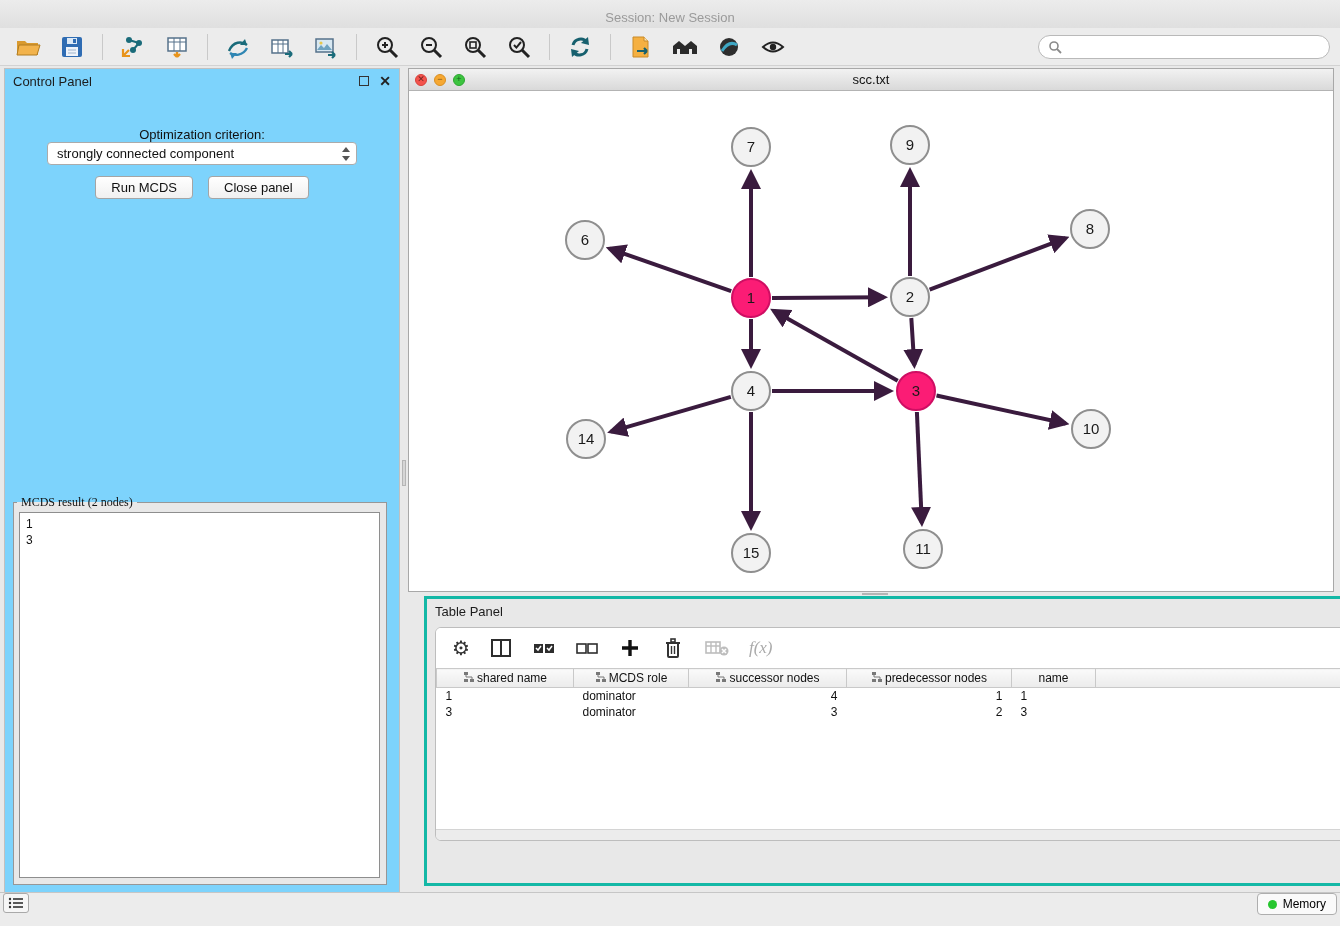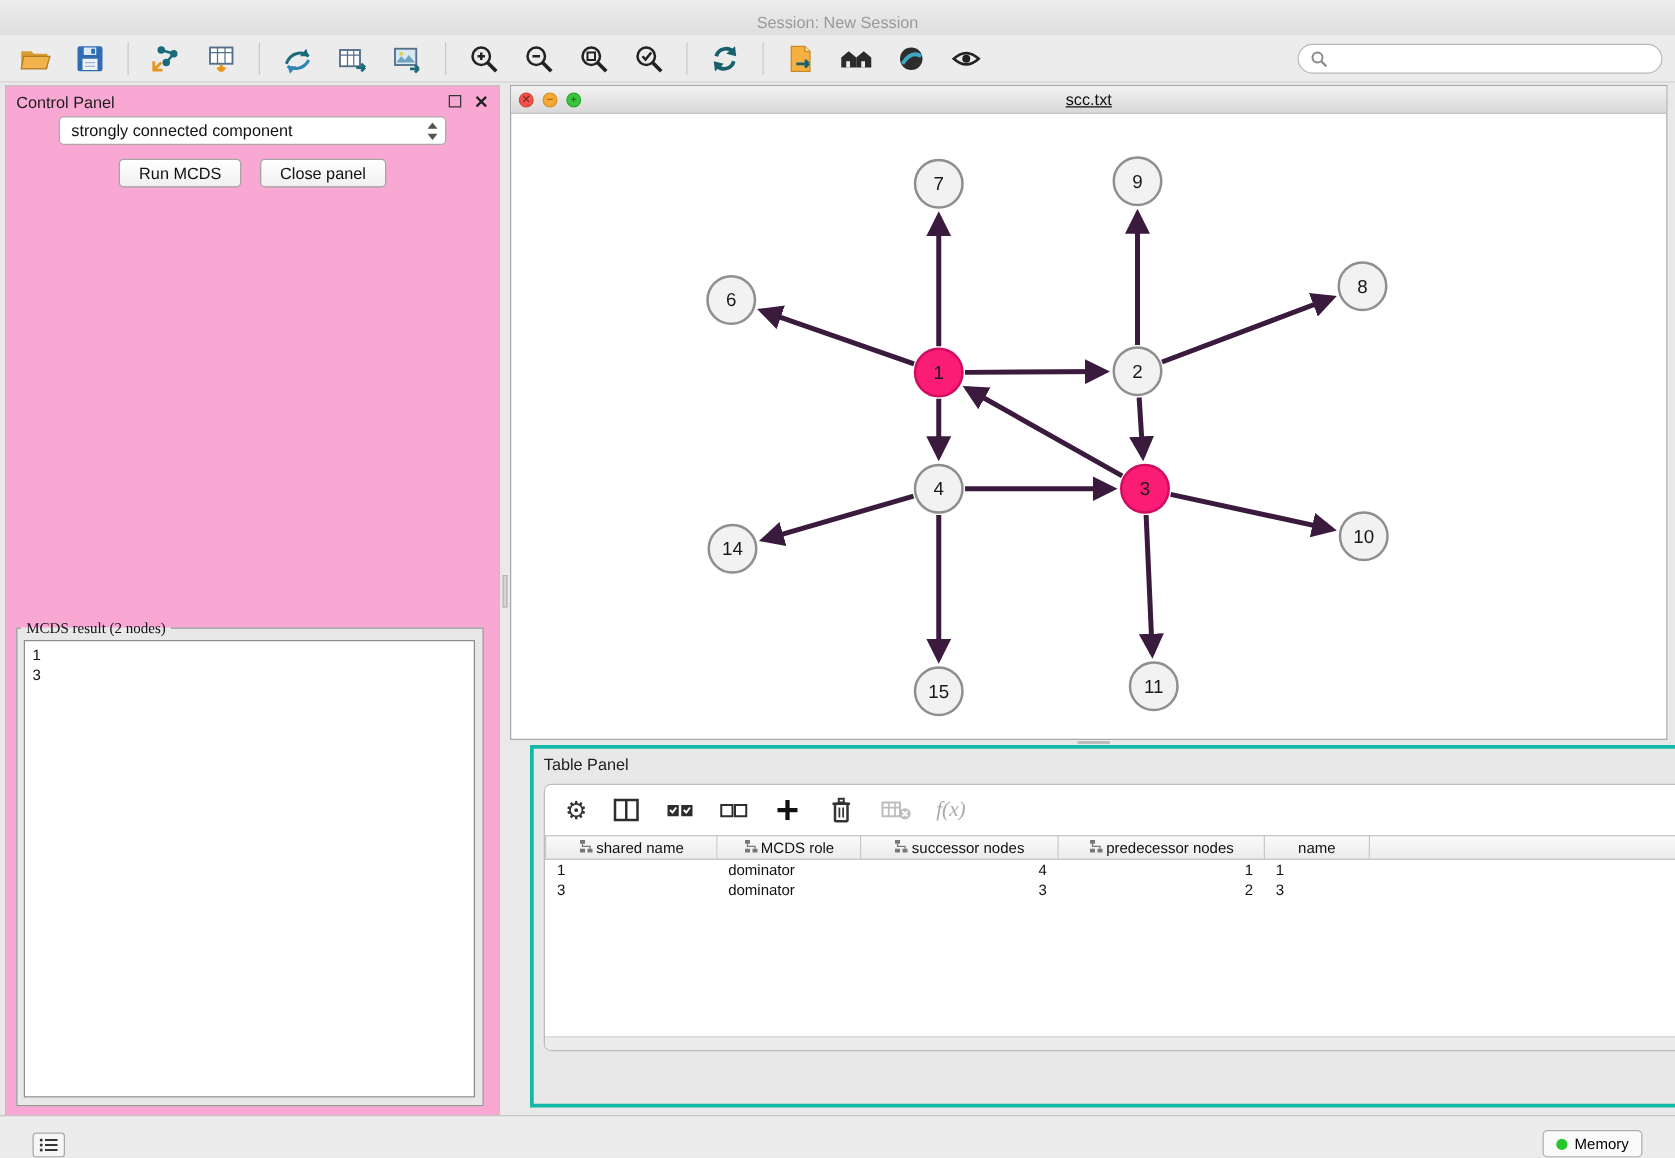--- a/index.html
+++ b/index.html
@@ -43,21 +43,21 @@
   }
   .panel-header .spacer { margin-left:auto; }
   .float-btn {
     width:10px; height:10px; border:1.5px solid #333; background:transparent;
     display:inline-block; margin-right:10px;
   }
   .close-btn { font-size:14px; font-weight:bold; color:#222; line-height:1; background:none; border:none; }
   
   .control-panel {
     position:absolute; left:4px; top:68px; width:396px; height:828px;
-    background:#f9a8d4; border:1px solid #c0c0c0;
+    background:#7dd3fc; border:1px solid #c0c0c0;
   }
   .seg { display:flex; justify-content:center; margin-top:2px; }
   .seg-btn {
     background:linear-gradient(#ffffff,#efefef);
     border:1px solid #adadad; border-left:none;
     padding:3px 13px; font-size:13px; color:#111;
   }
   .seg-btn:first-child { border-left:1px solid #adadad; border-radius:3px 0 0 3px; }
   .seg-btn:last-child { border-radius:0 3px 3px 0; }
   .seg-btn.pressed { background:#d6d6d6; color:#9b9b9b; }
@@ -94,21 +94,21 @@
     position:absolute; left:408px; top:68px; width:926px; height:524px;
     background:#fff; border:1px solid #a8a8a8;
   }
   .net-titlebar {
     position:relative; height:22px;
     background:linear-gradient(#f2f2f2,#d9d9d9); border-bottom:1px solid #b3b3b3;
     display:flex; align-items:center; padding:0 6px;
   }
   .net-title {
     position:absolute; left:0; right:0; text-align:center;
-    font-size:13px; color:#111;text-decoration:underline;
+    font-size:13px; color:#111;
   }
   .traffic { display:flex; gap:7px; z-index:2; }
   .light {
     width:12px; height:12px; border-radius:50%;
     display:flex; align-items:center; justify-content:center;
     font-size:9px; line-height:1; color:rgba(0,0,0,0.55); border:none; padding:0;
   }
   .light.red { background:#f4534c; border:1px solid #d7423c; }
   .light.yellow { background:#f6a832; border:1px solid #d98f22; }
   .light.green { background:#3cc43f; border:1px solid #2da631; }
@@ -146,21 +146,21 @@
     background:#ececec; border-top:1px solid #d4d4d4;
   }
   .table-tabs {
     position:absolute; left:0; right:0; bottom:9px;
     display:flex; justify-content:center;
   }
   
   .statusbar {
     position:absolute; left:0; right:0; bottom:0; height:34px;
     background:#ececec; border-top:1px solid #c6c6c6;
-    display:flex; align-items:flex-end; padding:0 26px;
+    display:flex; align-items:flex-start; padding:0 3px;
   }
   .status-list-btn {
     width:26px; height:20px; background:#f6f6f6; border:1px solid #a9a9a9;
     border-radius:3px; display:flex; align-items:center; justify-content:center;
   }
   .memory-btn {
     margin-left:auto; display:flex; align-items:center; gap:6px;
     background:#fafafa; border:1px solid #aeaeae; border-radius:4px;
     padding:2px 10px; font-size:12px; height:22px;
   }
@@ -312,20 +312,21 @@
   </div>
 </div>
 
 <div class="control-panel">
   <div class="panel-header">
     <span>Control Panel</span>
     <span class="spacer"></span>
     <button class="float-btn"></button>
     <button class="close-btn">✕</button>
   </div>
+  <div class="opt-label">Optimization criterion:</div>
   <div class="mac-select">
     <span class="sel-text">strongly connected component</span>
     <svg width="12" height="16" viewBox="0 0 12 16">
       <polygon points="6,1 10,6 2,6" fill="#555"></polygon>
       <polygon points="6,15 10,10 2,10" fill="#555"></polygon>
     </svg>
   </div>
   <div class="btn-row">
     <button class="push-btn">Run MCDS</button>
     <button class="push-btn">Close panel</button>

